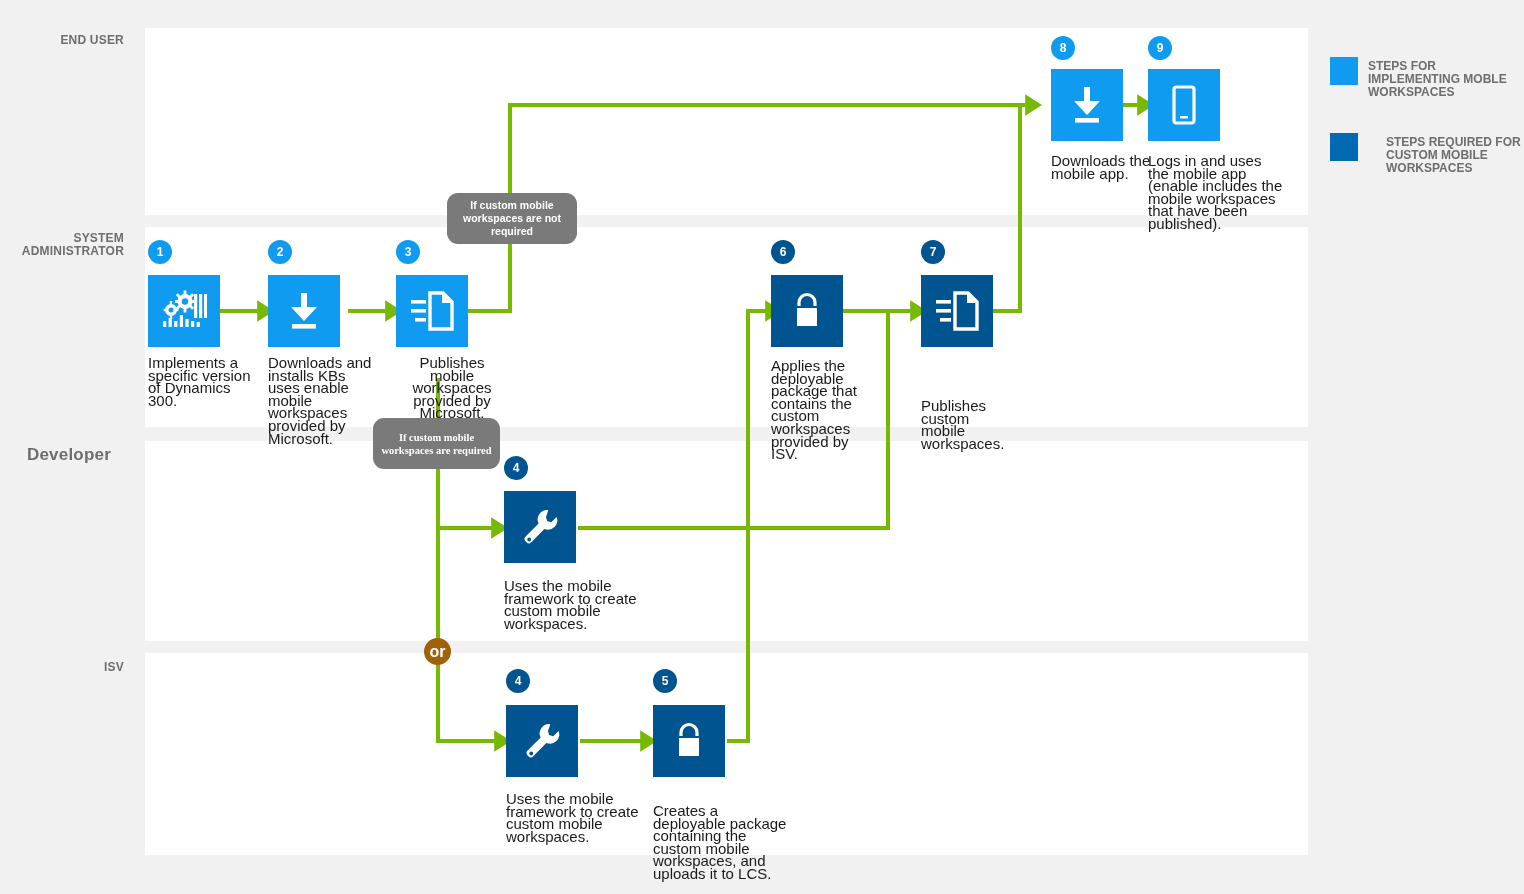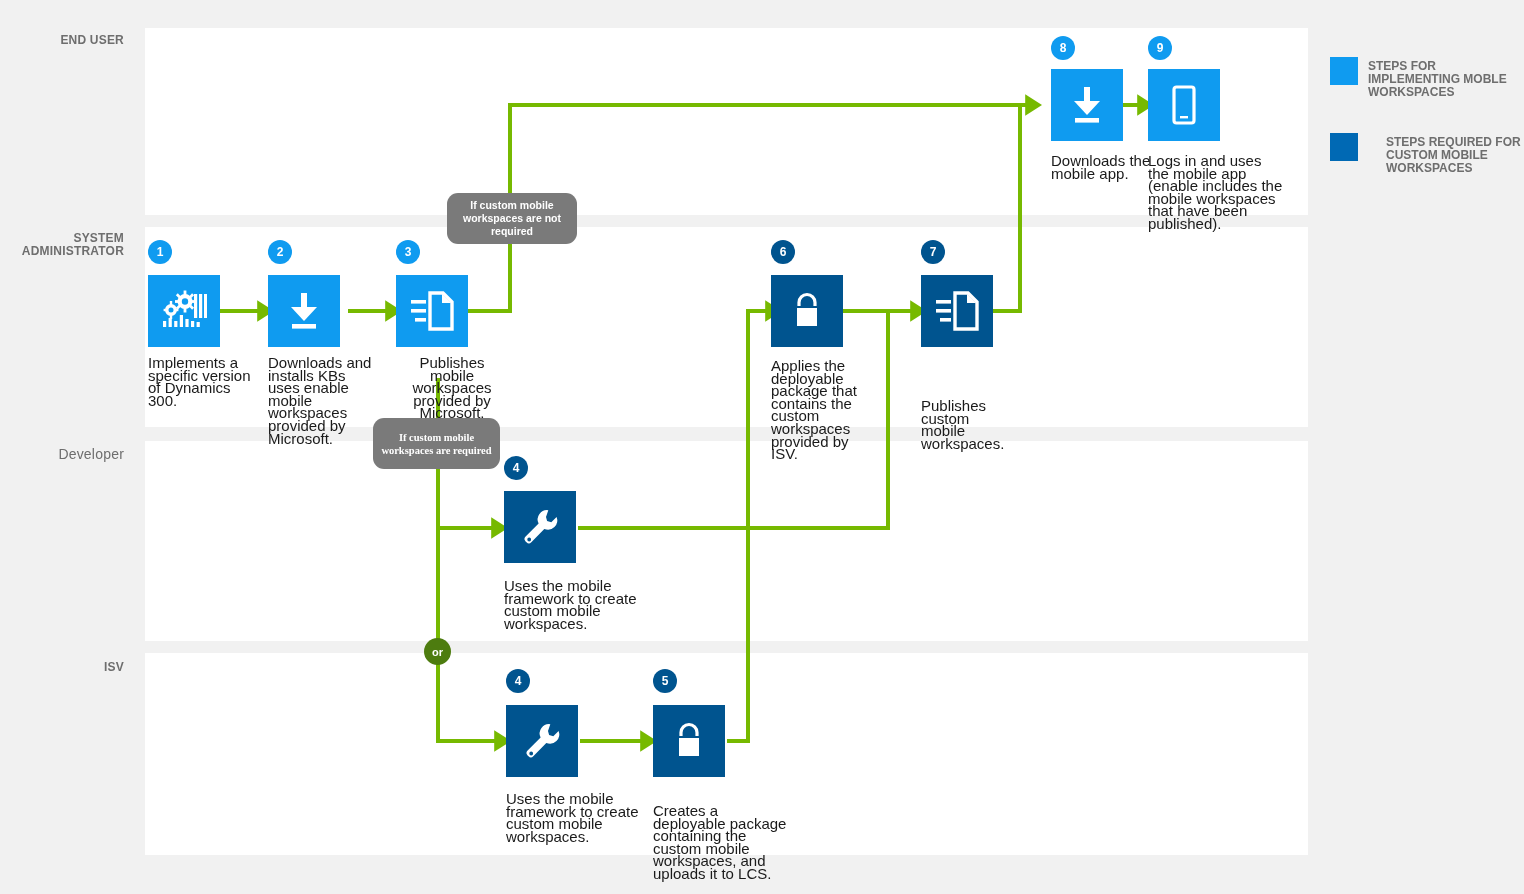--- a/index.html
+++ b/index.html
@@ -19,21 +19,21 @@
     position:absolute;
     text-align:right;
     color:#6e6e6e;
     font-size:12px;
     font-weight:bold;
     letter-spacing:.2px;
     line-height:13px;
     width:110px;
     left:14px;
   }
-  .lane-label.mixed{font-weight:normal;font-size:14px;}
+  .lane-label.mixed{font-weight:bold;font-size:17px;text-align:center;}
 
   
   #wires{position:absolute;left:0;top:0;width:1524px;height:894px;}
 
   
   .node{position:absolute;}
   .tile{
     position:absolute;
     width:72px;height:72px;
     display:flex;align-items:center;justify-content:center;
@@ -67,22 +67,22 @@
     font-weight:bold;
     line-height:13px;
     text-align:center;
     display:flex;align-items:center;justify-content:center;
     padding:6px 8px;
     box-sizing:border-box;
   }
   .or-chip{
     position:absolute;
     width:27px;height:27px;border-radius:50%;
-    background:#4d7c0f;color:#ffffff;
-    font-size:11px;font-weight:bold;
+    background:#a16207;color:#ffffff;
+    font-size:16px;font-weight:bold;
     display:flex;align-items:center;justify-content:center;
   }
 
   
   .legend-item{position:absolute;}
   .legend-swatch{position:absolute;width:28px;height:28px;}
   .legend-text{
     position:absolute;
     color:#6e6e6e;
     font-size:12px;

